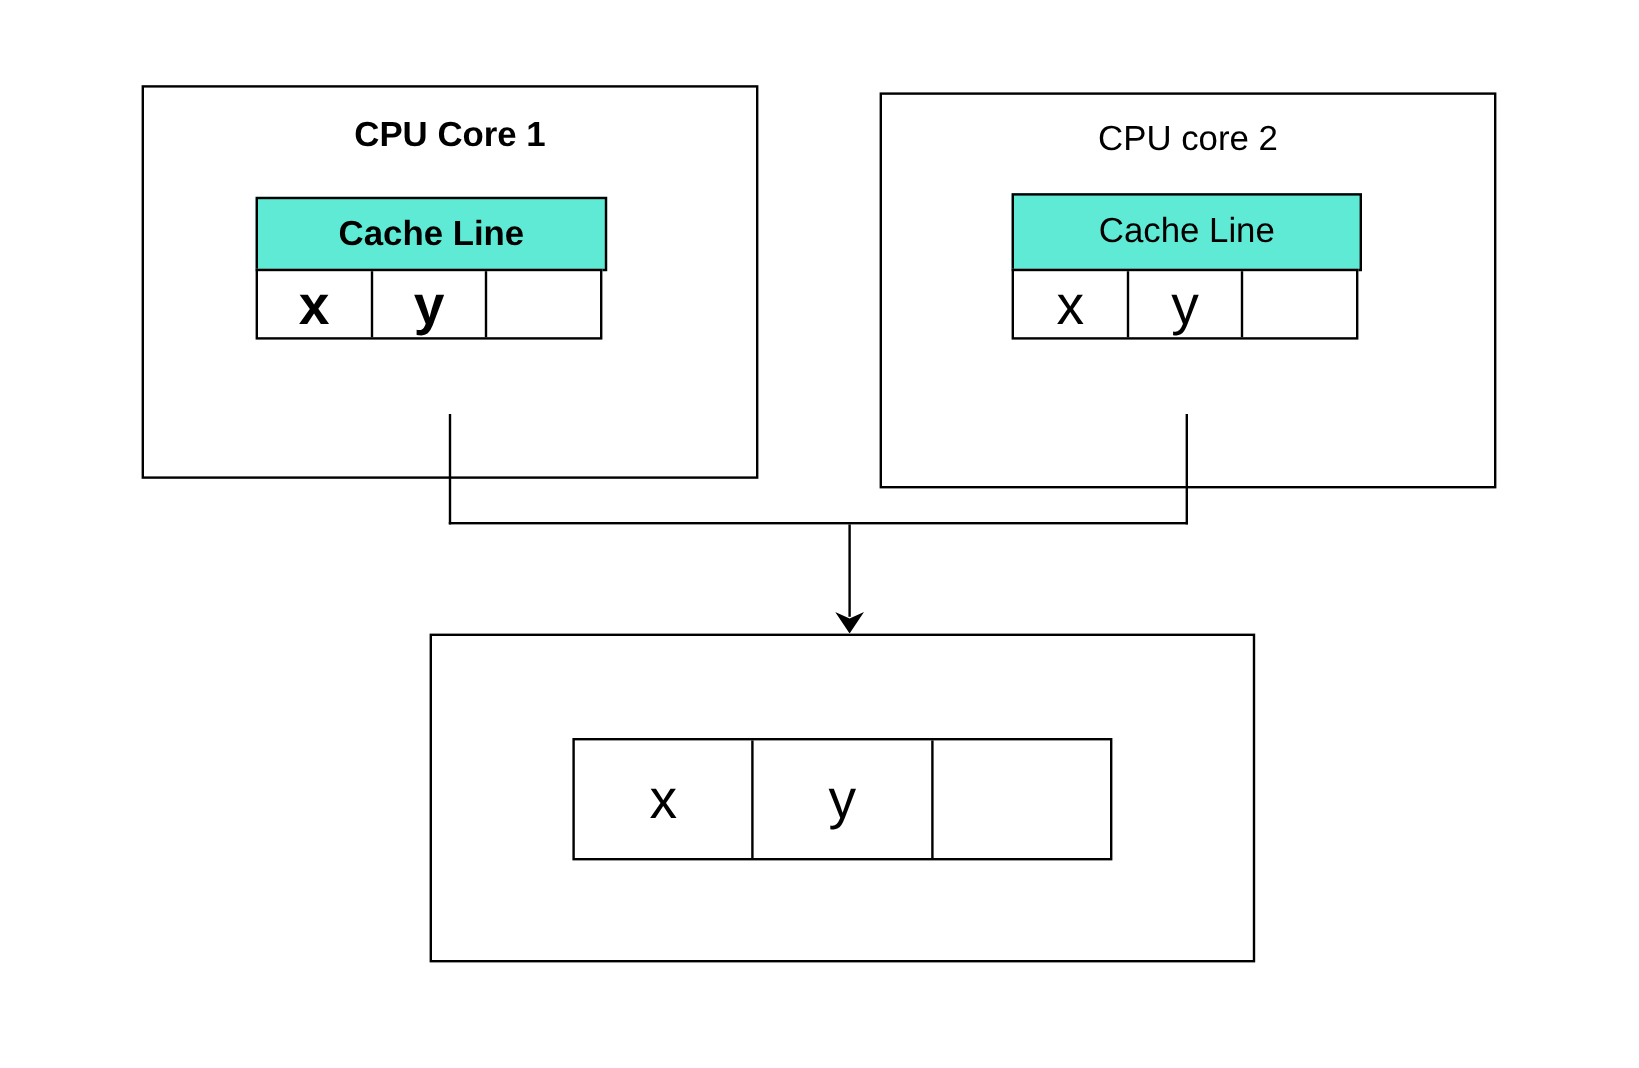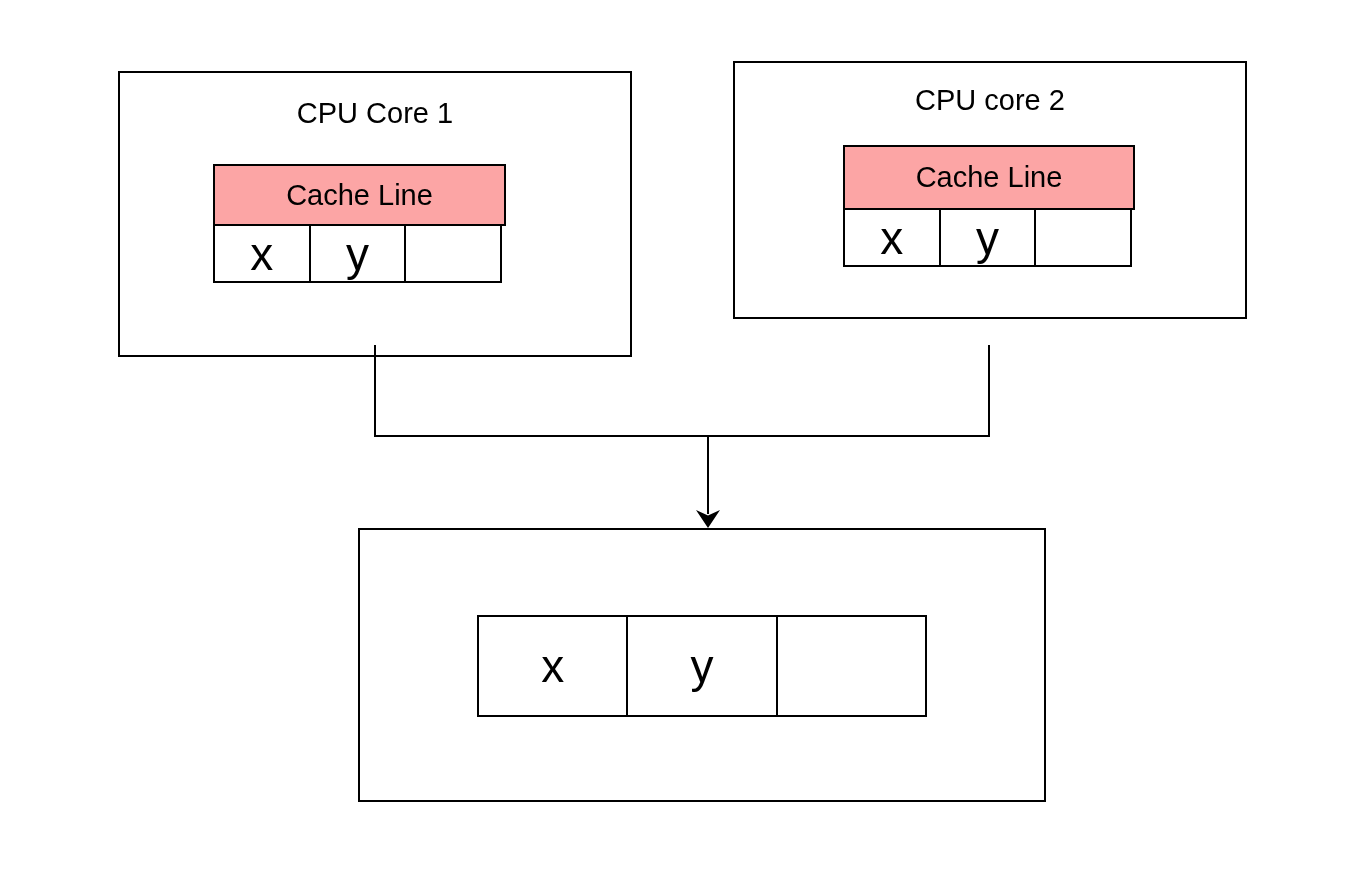--- a/index.html
+++ b/index.html
@@ -26,21 +26,21 @@
     right: 0;
     text-align: center;
     font-size: 29px;
     line-height: 1.2;
     white-space: nowrap;
   }
 
   .cache-header {
     position: absolute;
     border: 2px solid #000000;
-    background: #fca5a5;
+    background: #5eead4;
     display: flex;
     align-items: center;
     justify-content: center;
     font-size: 29px;
     white-space: nowrap;
   }
 
   .cell-row {
     position: absolute;
     border: 2px solid #000000;
@@ -70,33 +70,33 @@
     position: absolute;
     width: 24px;
     height: 18px;
   }
 </style>
 </head>
 <body>
 
 <div class="stage">
 
-  <div class="node" style="left:118px; top:71px; width:514px; height:286px;">
+  <div class="node" style="left:118px; top:71px; width:514px; height:328px;font-weight:bold;">
     <div class="node-title" style="top:23px;">CPU Core 1</div>
     <div class="cache-header" style="left:93px; top:91px; width:293px; height:62px;">
       <span>Cache Line</span>
     </div>
     <div class="cell-row cache-cells" style="left:93px; top:151px; width:289px; height:59px;">
       <div class="cell">x</div>
       <div class="cell">y</div>
       <div class="cell"></div>
     </div>
   </div>
 
-  <div class="node" style="left:733px; top:61px; width:514px; height:258px;">
+  <div class="node" style="left:733px; top:77px; width:514px; height:330px;">
     <div class="node-title" style="top:20px;">CPU core 2</div>
     <div class="cache-header" style="left:108px; top:82px; width:292px; height:65px;">
       <span>Cache Line</span>
     </div>
     <div class="cell-row cache-cells" style="left:108px; top:145px; width:289px; height:59px;">
       <div class="cell">x</div>
       <div class="cell">y</div>
       <div class="cell"></div>
     </div>
   </div>

